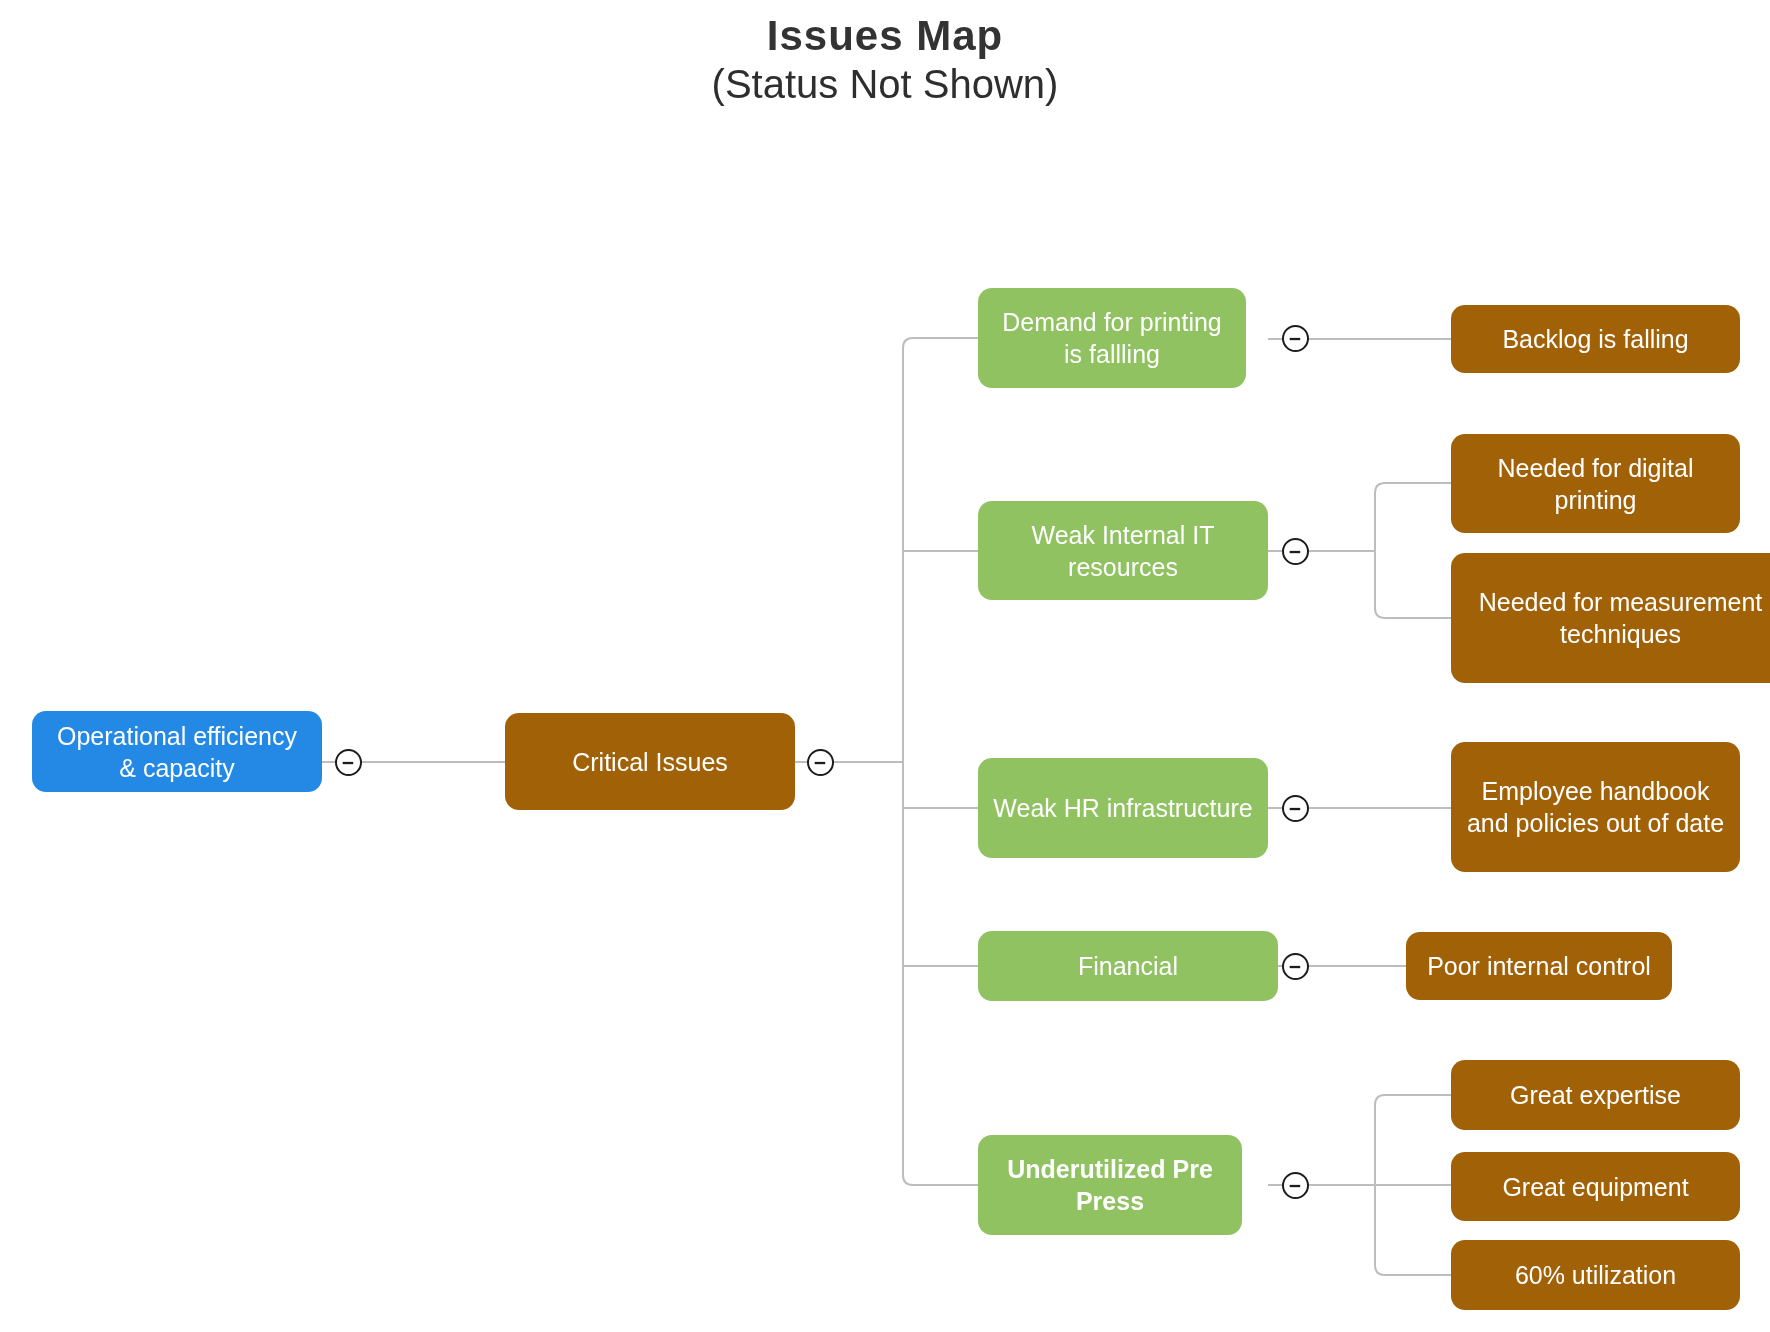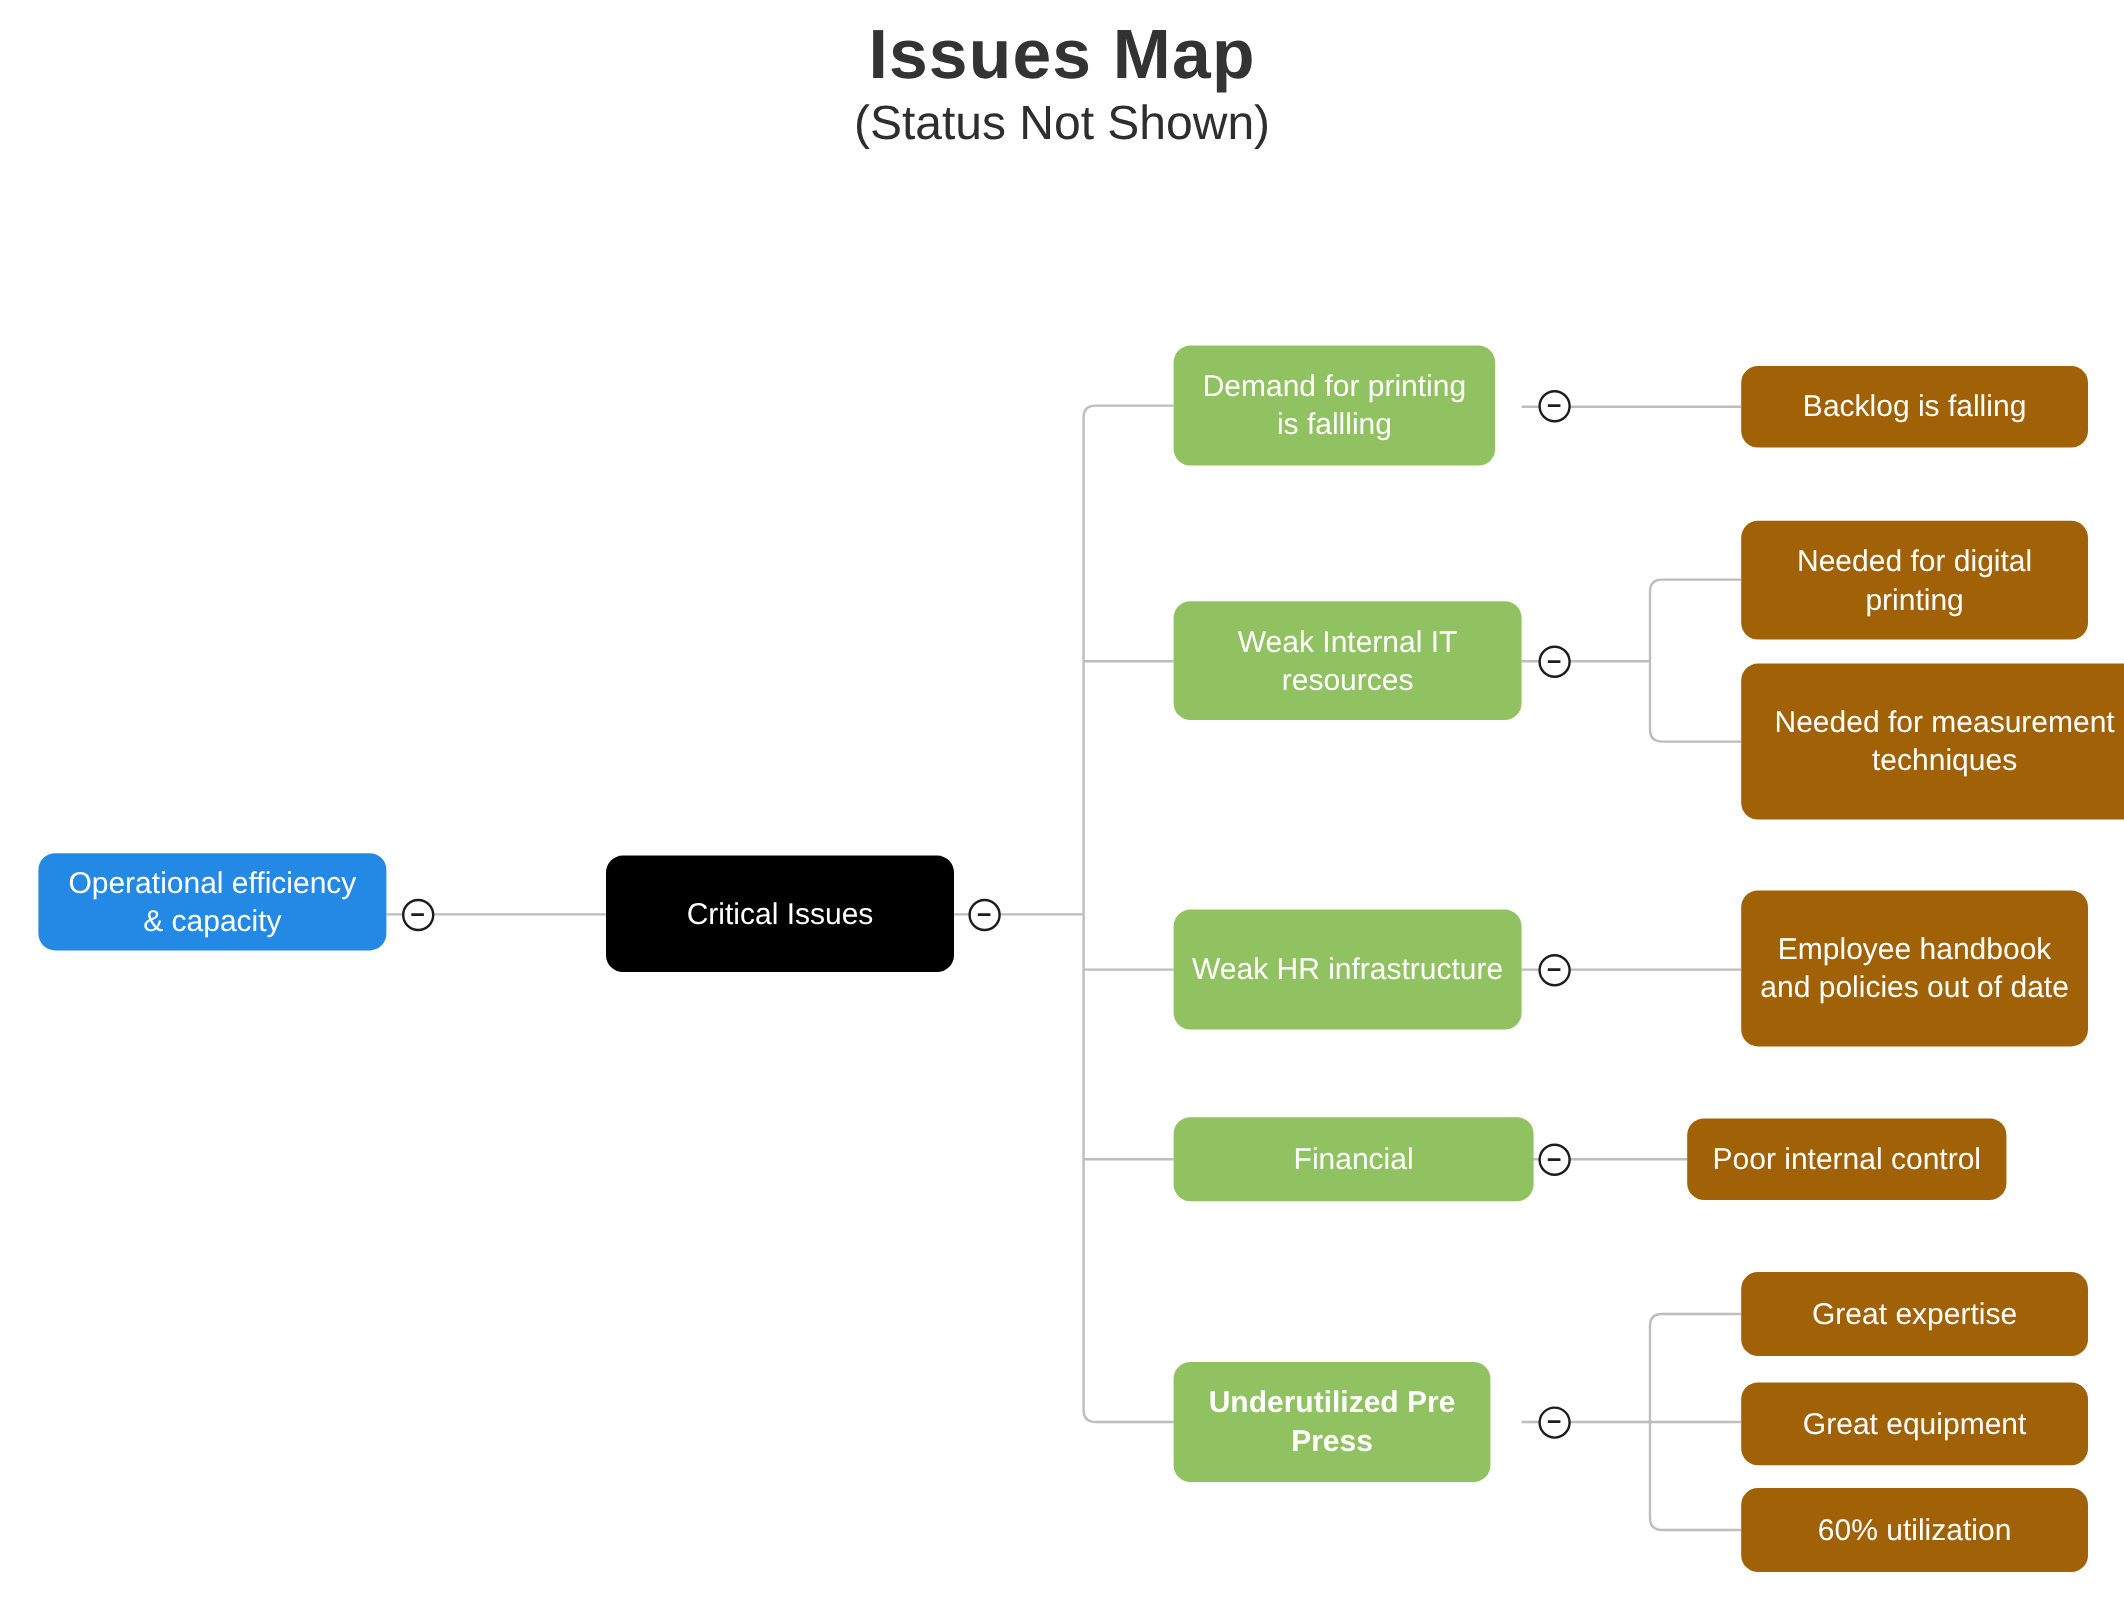--- a/index.html
+++ b/index.html
@@ -8,39 +8,39 @@
     width:1770px;height:1332px;
     background:#ffffff;
     font-family:"Liberation Sans", sans-serif;
     overflow:hidden;
   }
   #title-block{
     position:absolute;top:12px;left:0;width:100%;
     text-align:center;pointer-events:none;
   }
   #page-title{
-    font-size:58px;font-weight:bold;color:#333333;
+    font-size:42px;font-weight:bold;color:#333333;
     letter-spacing:1px;
     font-family:"Liberation Sans", sans-serif;
   }
   #page-subtitle{
     font-size:40px;font-weight:400;color:#2e2e2e;margin-top:2px;
   }
   svg.connectors{position:absolute;left:0;top:0;}
   .node{
     position:absolute;
     display:flex;align-items:center;justify-content:center;
     text-align:center;color:#ffffff;
     font-size:25px;line-height:1.28;
     border-radius:14px;
     padding:0 14px;box-sizing:border-box;
     cursor:default;
   }
   .node-root{background:#2389E5;}
-  .node-lvl2{background:#000000;}
+  .node-lvl2{background:#a16207;}
   .node-issue{background:#90C262;}
   .node-detail{background:#a16207;}
   .toggle{
     position:absolute;
     width:27px;height:27px;box-sizing:border-box;
     border:2.5px solid #1c1c1c;border-radius:50%;
     background:#ffffff;color:#1c1c1c;
     display:flex;align-items:center;justify-content:center;
     font-size:21px;font-weight:bold;line-height:1;
     cursor:pointer;

